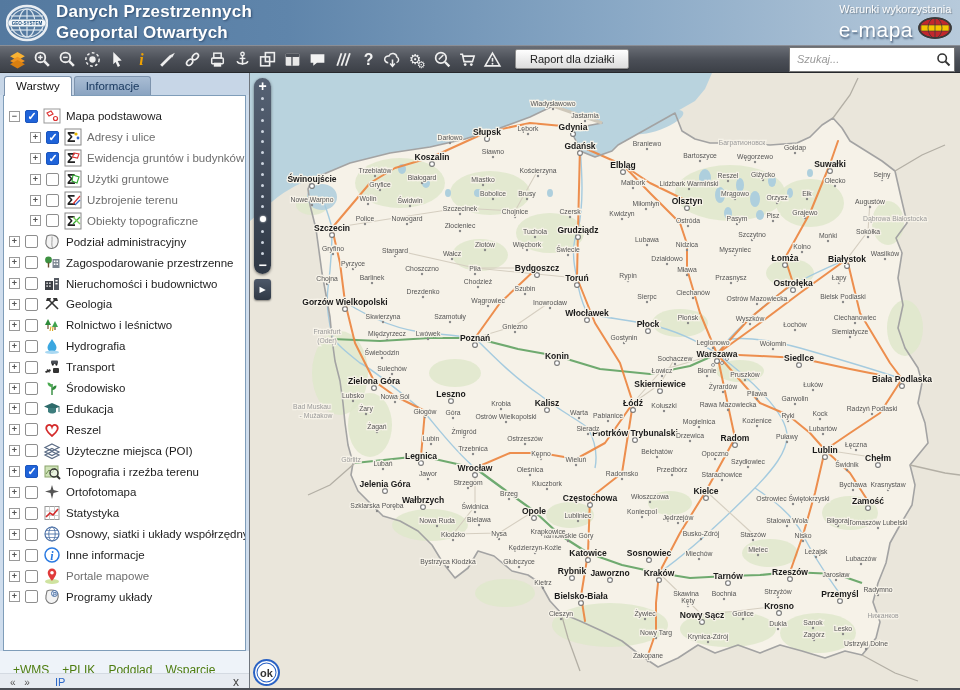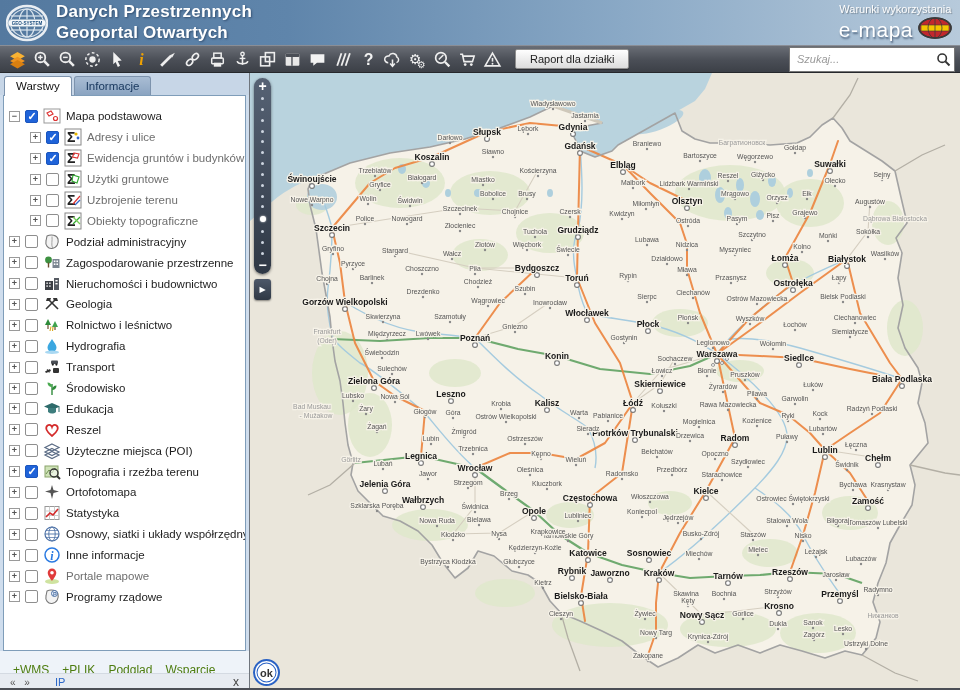--- a/index.html
+++ b/index.html
@@ -556,21 +556,21 @@
             <div class="llabel">Portale mapowe</div>
           </div>
           <div class="tree-row" style="padding-left: 5px;">
             <div class="expander">+</div>
             <div class="cbx"></div>
             <div class="licon"><svg width="18" height="18" viewBox="0 0 18 18">
                 <path d="M4,3 C8,1 14,2 15,6 C16,10 14,15 9,15.5 C5,16 2,12 3,8 Z" fill="#f3f3f3" stroke="#777" stroke-width="1.1"></path>
                 <circle cx="11.5" cy="5.5" r="3" fill="#e8f0fa" stroke="#4a6fa5"></circle>
                 <text x="10.1" y="7.6" font-size="5.5" font-weight="bold" fill="#4a6fa5">P</text>
               </svg></div>
-            <div class="llabel">Programy rządowe</div>
+            <div class="llabel">Programy układy</div>
           </div>
         </div>
       <div class="side-links" id="side-links">
           <span>+WMS</span>
           <span>+PLIK</span>
           <span>Podgląd</span>
           <span>Wsparcie</span>
         </div>
       <div class="side-bottom">
         <span class="pager">«  »</span>

